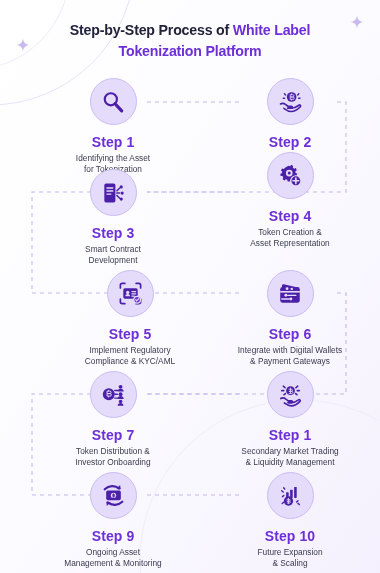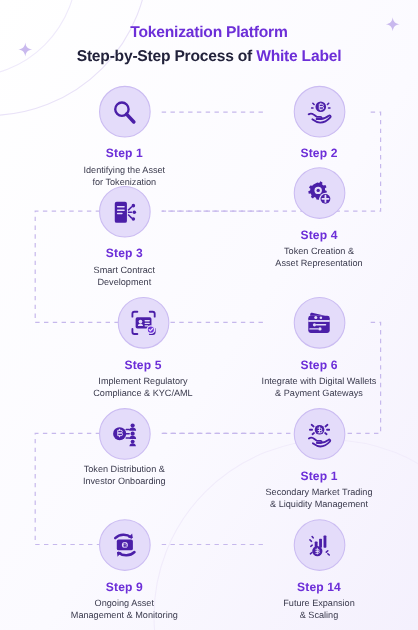--- a/index.html
+++ b/index.html
@@ -39,21 +39,21 @@
   .step-circle {
     width:47px; height:47px; border-radius:50%;
     margin:0 auto;
     background:#e4dcfa;
     border:1px solid #cbbcf2;
     display:flex; align-items:center; justify-content:center;
   }
   .step-circle svg { display:block; }
   .step-num {
     margin-top:9px;
-    font-size:11px; font-weight:700; color:#6d2fd8;
+    font-size:14px; font-weight:700; color:#6d2fd8;
     letter-spacing:0.1px;
   }
   .step-desc {
     margin-top:3px;
     font-size:8.3px; line-height:11.4px; color:#3a3a4d;
     white-space:pre-line;
   }
 </style>
 </head>
 <body>
@@ -74,24 +74,24 @@
 
 <svg class="sparkle" style="left:16px; top:38px;" width="14" height="14" viewBox="0 0 14 14" xmlns="http://www.w3.org/2000/svg">
   <path d="M7 0.6 C7.5 4.6 9.4 6.5 13.4 7 C9.4 7.5 7.5 9.4 7 13.4 C6.5 9.4 4.6 7.5 0.6 7 C4.6 6.5 6.5 4.6 7 0.6 Z" fill="#c9b9ee"></path>
 </svg>
 <svg class="sparkle" style="left:350px; top:15px;" width="14" height="14" viewBox="0 0 14 14" xmlns="http://www.w3.org/2000/svg">
   <path d="M7 0.6 C7.5 4.6 9.4 6.5 13.4 7 C9.4 7.5 7.5 9.4 7 13.4 C6.5 9.4 4.6 7.5 0.6 7 C4.6 6.5 6.5 4.6 7 0.6 Z" fill="#c9b9ee"></path>
 </svg>
 
 <div id="title-block">
   <div class="line">
+    <span class="t-dark">Step-by-Step Process of </span><span class="t-accent">White Label</span>
+  </div>
+  <div class="line">
     <span class="t-accent">Tokenization Platform</span>
-  </div>
-  <div class="line">
-    <span class="t-dark">Step-by-Step Process of </span><span class="t-accent">White Label</span>
   </div>
 </div>
 
 <svg id="connectors" viewBox="0 0 380 573" xmlns="http://www.w3.org/2000/svg">
   <g fill="none" stroke="#c6b8ec" stroke-width="1.1" stroke-dasharray="4 4" stroke-linecap="butt">
 
     <path d="M147 102 H243"></path>
 
     <path d="M337 102 H346 V192 H147"></path>
 
@@ -216,20 +216,21 @@
         <g fill="#4b1fa8">
           <circle cx="18.3" cy="5.2" r="1.7"></circle>
           <path d="M15.5 9.4c0-1.7 1.3-2.6 2.8-2.6s2.8.9 2.8 2.6z"></path>
           <circle cx="18.3" cy="11.8" r="1.7"></circle>
           <path d="M15.5 16c0-1.7 1.3-2.6 2.8-2.6s2.8.9 2.8 2.6z"></path>
           <circle cx="18.3" cy="18.2" r="1.6"></circle>
           <path d="M15.7 22c0-1.6 1.2-2.4 2.6-2.4s2.6.8 2.6 2.4z"></path>
         </g>
       </svg>
     </div>
+    <div class="step-num">Step 7</div>
     <div class="step-desc">Token Distribution &amp;
 Investor Onboarding</div>
   </div>
 
   <div class="step" style="left:290px; top:371px;">
     <div class="step-circle">
       <svg width="27" height="27" viewBox="0 0 24 24" xmlns="http://www.w3.org/2000/svg">
         <circle cx="12" cy="8.6" r="3.9" fill="#4b1fa8"></circle>
         <path d="M12 6.3v4.6M10.7 7.3h2.1a.95.95 0 0 1 0 1.9h-1.8M10.9 9.2h2.2a.95.95 0 0 1 0 1.9h-2.2" stroke="#e4dcfa" stroke-width="0.75" fill="none" stroke-linecap="round"></path>
         <g stroke="#4b1fa8" stroke-width="1.45" stroke-linecap="round" fill="none">
@@ -271,18 +272,18 @@
           <rect x="12.1" y="6.2" width="2.4" height="7.6" rx="0.6"></rect>
           <rect x="15.8" y="3.6" width="2.4" height="10.2" rx="0.6"></rect>
         </g>
         <circle cx="10.6" cy="16.6" r="4.3" fill="#4b1fa8"></circle>
         <path d="M10.6 14.1v5M9.3 15.1h1.9a.9.9 0 0 1 0 1.8H9.5M9.4 16.7h2a.9.9 0 0 1 0 1.8h-2" stroke="#e4dcfa" stroke-width="0.72" fill="none" stroke-linecap="round"></path>
         <g stroke="#4b1fa8" stroke-width="1.3" stroke-linecap="round">
           <path d="M4.4 7.2l1.3 1.2M5.1 12.6l1.2-1M4.8 18.9l1.3-1.1M19.4 16.3l-1.3 1.2M20.6 19.9l-1.2-1.1M6.2 4.4l.9 1.1"></path>
         </g>
       </svg>
     </div>
-    <div class="step-num">Step 14</div>
+    <div class="step-num">Step 10</div>
     <div class="step-desc">Future Expansion
 &amp; Scaling</div>
   </div>
 
 </div>
 
 </body></html>

